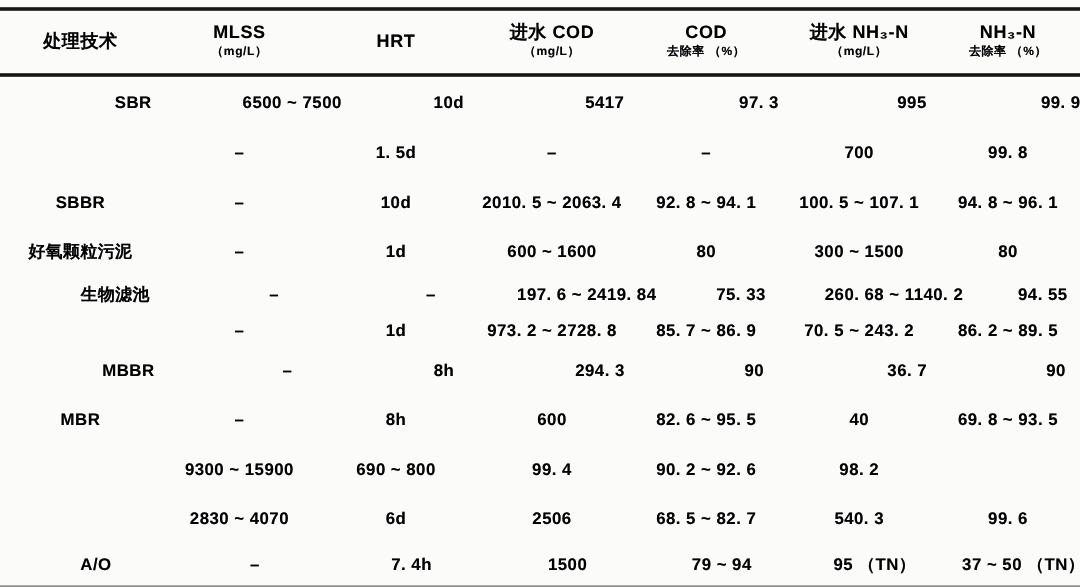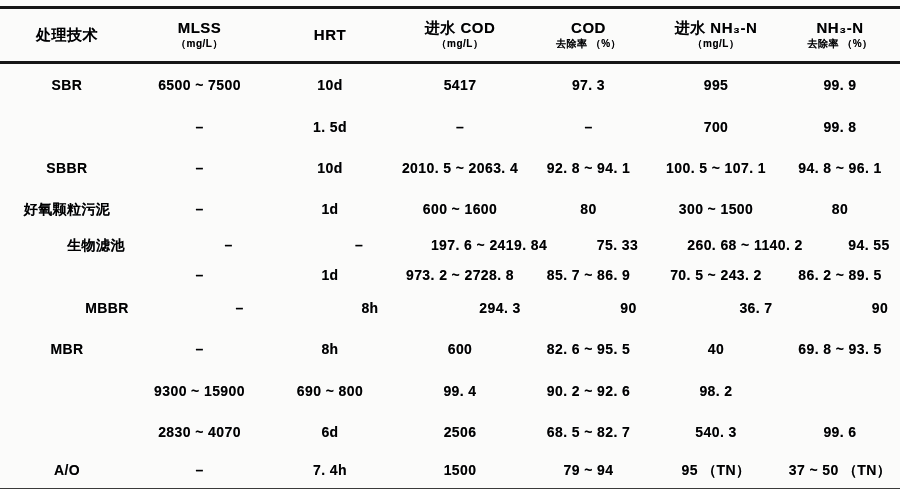--- a/index.html
+++ b/index.html
@@ -33,31 +33,31 @@
     font-size:14px;
     letter-spacing:0.4px;
     line-height:1.25;
     text-shadow:0 0 0.5px rgba(42,47,66,0.55);
     white-space:nowrap;
   }
   .hcell{font-size:15px;letter-spacing:0.5px;}
   .hcell .h2{font-size:10px;}
   .hcell .h2:empty{display:none;}
   
-  .body .row:nth-child(1){height:44px;}
+  .body .row:nth-child(1){height:44px;padding-left:44px;}
   .body .row:nth-child(2){height:39px;}
   .body .row:nth-child(3){height:43px;}
   .body .row:nth-child(4){height:39px;}
   .body .row:nth-child(5){height:33px;margin-left:29px;}
   .body .row:nth-child(6){height:27px;}
   .body .row:nth-child(7){height:39px;padding-left:40px;}
   .body .row:nth-child(8){height:43px;}
   .body .row:nth-child(9){height:41px;}
   .body .row:nth-child(10){height:42px;}
-  .body .row:nth-child(11){height:34px;}
+  .body .row:nth-child(11){height:34px;margin-left:13px;}
 </style>
 </head>
 <body>
 
 <div class="page">
 
   <div class="rule rule-top"></div>
 
   <div class="row header">
     <div class="cell hcell">

